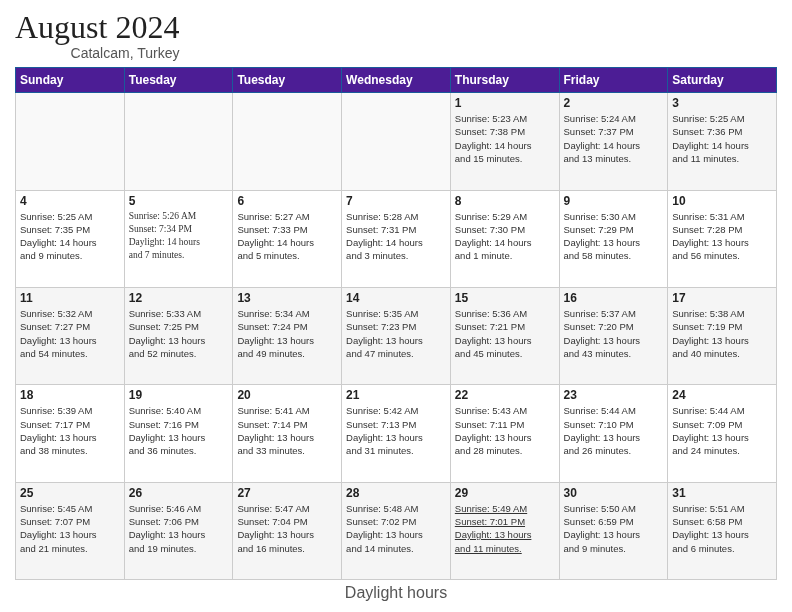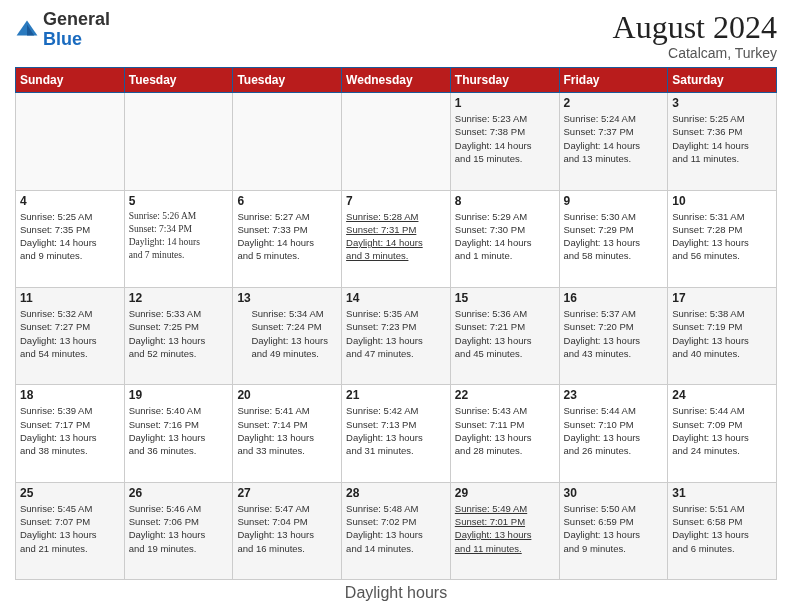--- a/index.html
+++ b/index.html
@@ -54,21 +54,21 @@
       color: #555;
     }
     .calendar {
       flex: 1;
       border: 1px solid #ccc;
       border-collapse: collapse;
       width: 100%;
       table-layout: fixed;
     }
     .calendar th {
-      background-color: #b91c1c;
+      background-color: #4c1d95;
       color: #fff;
       font-size: 12px;
       font-weight: bold;
       padding: 5px 4px;
       text-align: left;
       border: 1px solid #1a5a9a;
     }
     .calendar td {
       border: 1px solid #ccc;
       vertical-align: top;
@@ -103,30 +103,20 @@
       color: #555;
       margin-top: 4px;
       text-align: center;
     }
   </style>
 </head>
 <body>
 
 <div class="page">
   <div class="header">
-    <div class="logo">
-      <svg class="logo-icon" viewBox="0 0 30 30">
-        <polygon points="15,3 28,22 2,22" fill="#2a7abf"></polygon>
-        <polygon points="15,8 24,22 15,22" fill="#1a5a9a"></polygon>
-      </svg>
-      <div class="logo-text">
-        <span class="logo-general">General</span><br>
-        <span class="logo-blue">Blue</span>
-      </div>
-    </div>
     <div class="title-block">
       <div class="month-title">August 2024</div>
       <div class="location">Catalcam, Turkey</div>
     </div>
   </div>
 
   <table class="calendar">
     <thead>
       <tr>
       <th>Sunday</th>
@@ -183,21 +173,21 @@
           </td>
           <td>
             <span class="day-number">6</span>
             <div class="day-info" style="white-space: pre-line;">Sunrise: 5:27 AM
 Sunset: 7:33 PM
 Daylight: 14 hours
 and 5 minutes.</div>
           </td>
           <td>
             <span class="day-number">7</span>
-            <div class="day-info" style="white-space: pre-line; text-decoration: underline;">Sunrise: 5:28 AM
+            <div class="day-info" style="white-space: pre-line;">Sunrise: 5:28 AM
 Sunset: 7:31 PM
 Daylight: 14 hours
 and 3 minutes.</div>
           </td>
           <td>
             <span class="day-number">8</span>
             <div class="day-info" style="white-space: pre-line;">Sunrise: 5:29 AM
 Sunset: 7:30 PM
 Daylight: 14 hours
 and 1 minute.</div>
@@ -227,21 +217,21 @@
           </td>
           <td>
             <span class="day-number">12</span>
             <div class="day-info" style="white-space: pre-line;">Sunrise: 5:33 AM
 Sunset: 7:25 PM
 Daylight: 13 hours
 and 52 minutes.</div>
           </td>
           <td>
             <span class="day-number">13</span>
-            <div class="day-info" style="white-space: pre-line; margin-left: 14px;">Sunrise: 5:34 AM
+            <div class="day-info" style="white-space: pre-line;">Sunrise: 5:34 AM
 Sunset: 7:24 PM
 Daylight: 13 hours
 and 49 minutes.</div>
           </td>
           <td>
             <span class="day-number">14</span>
             <div class="day-info" style="white-space: pre-line;">Sunrise: 5:35 AM
 Sunset: 7:23 PM
 Daylight: 13 hours
 and 47 minutes.</div>

